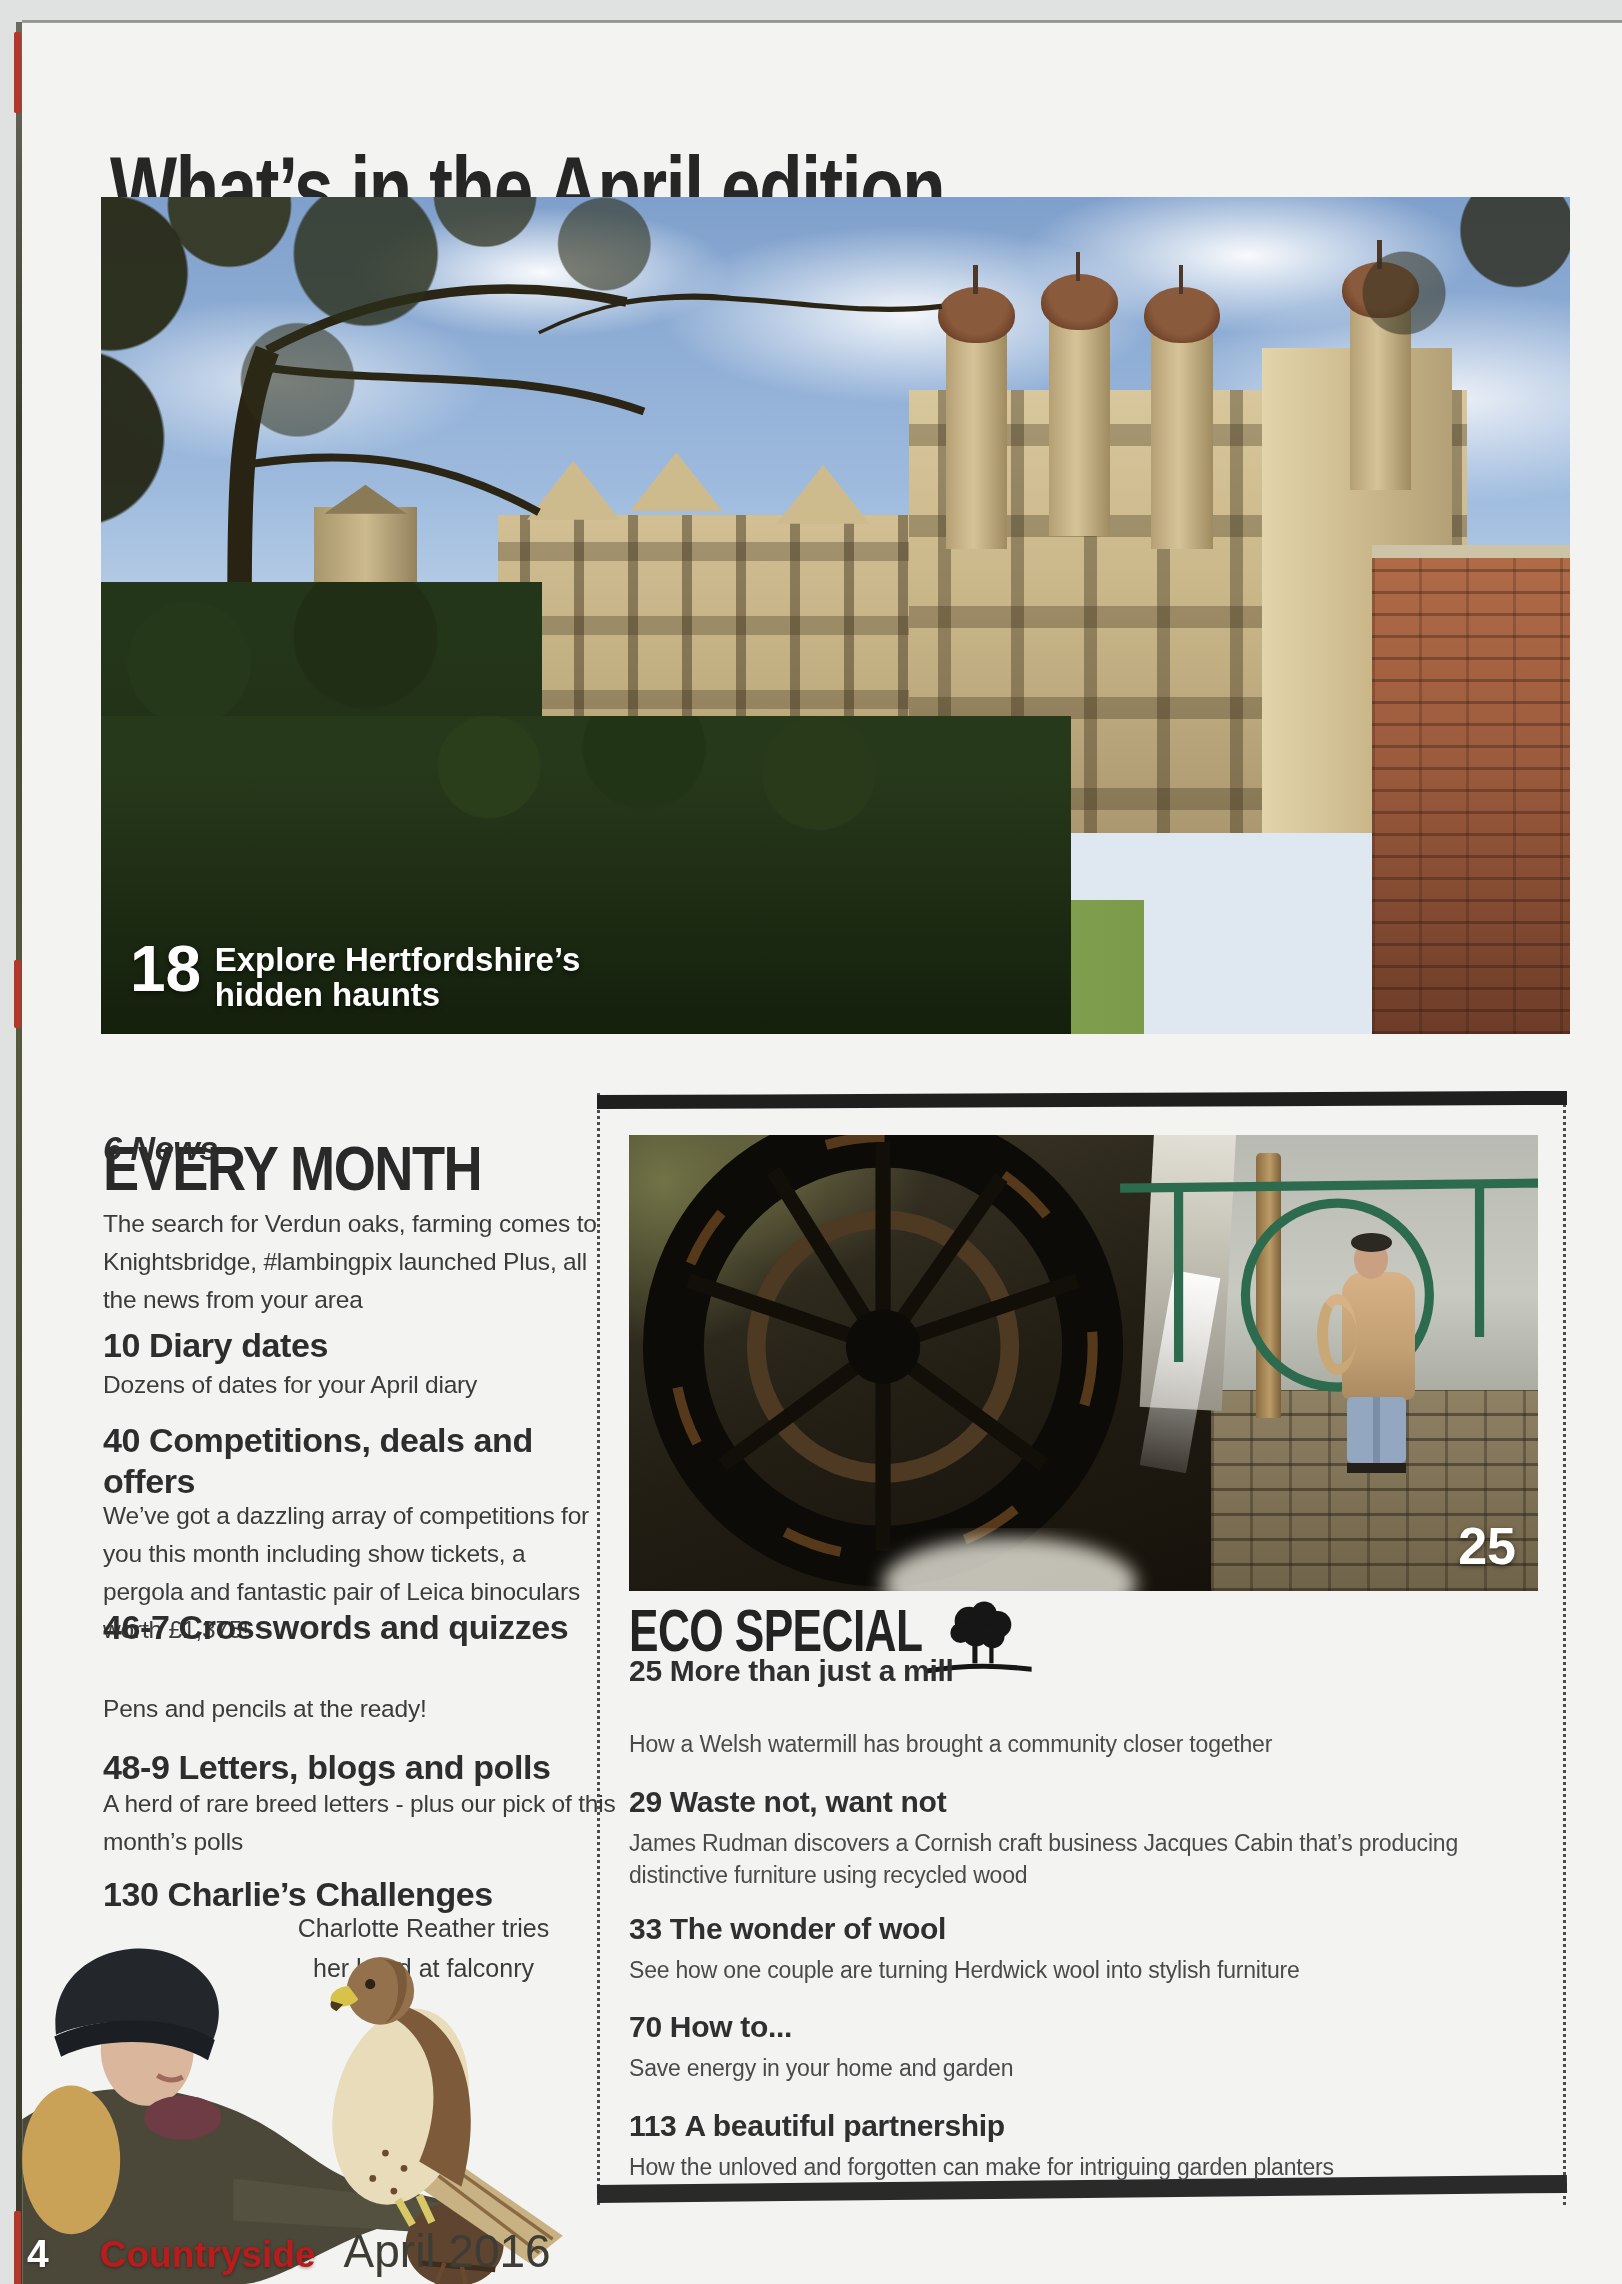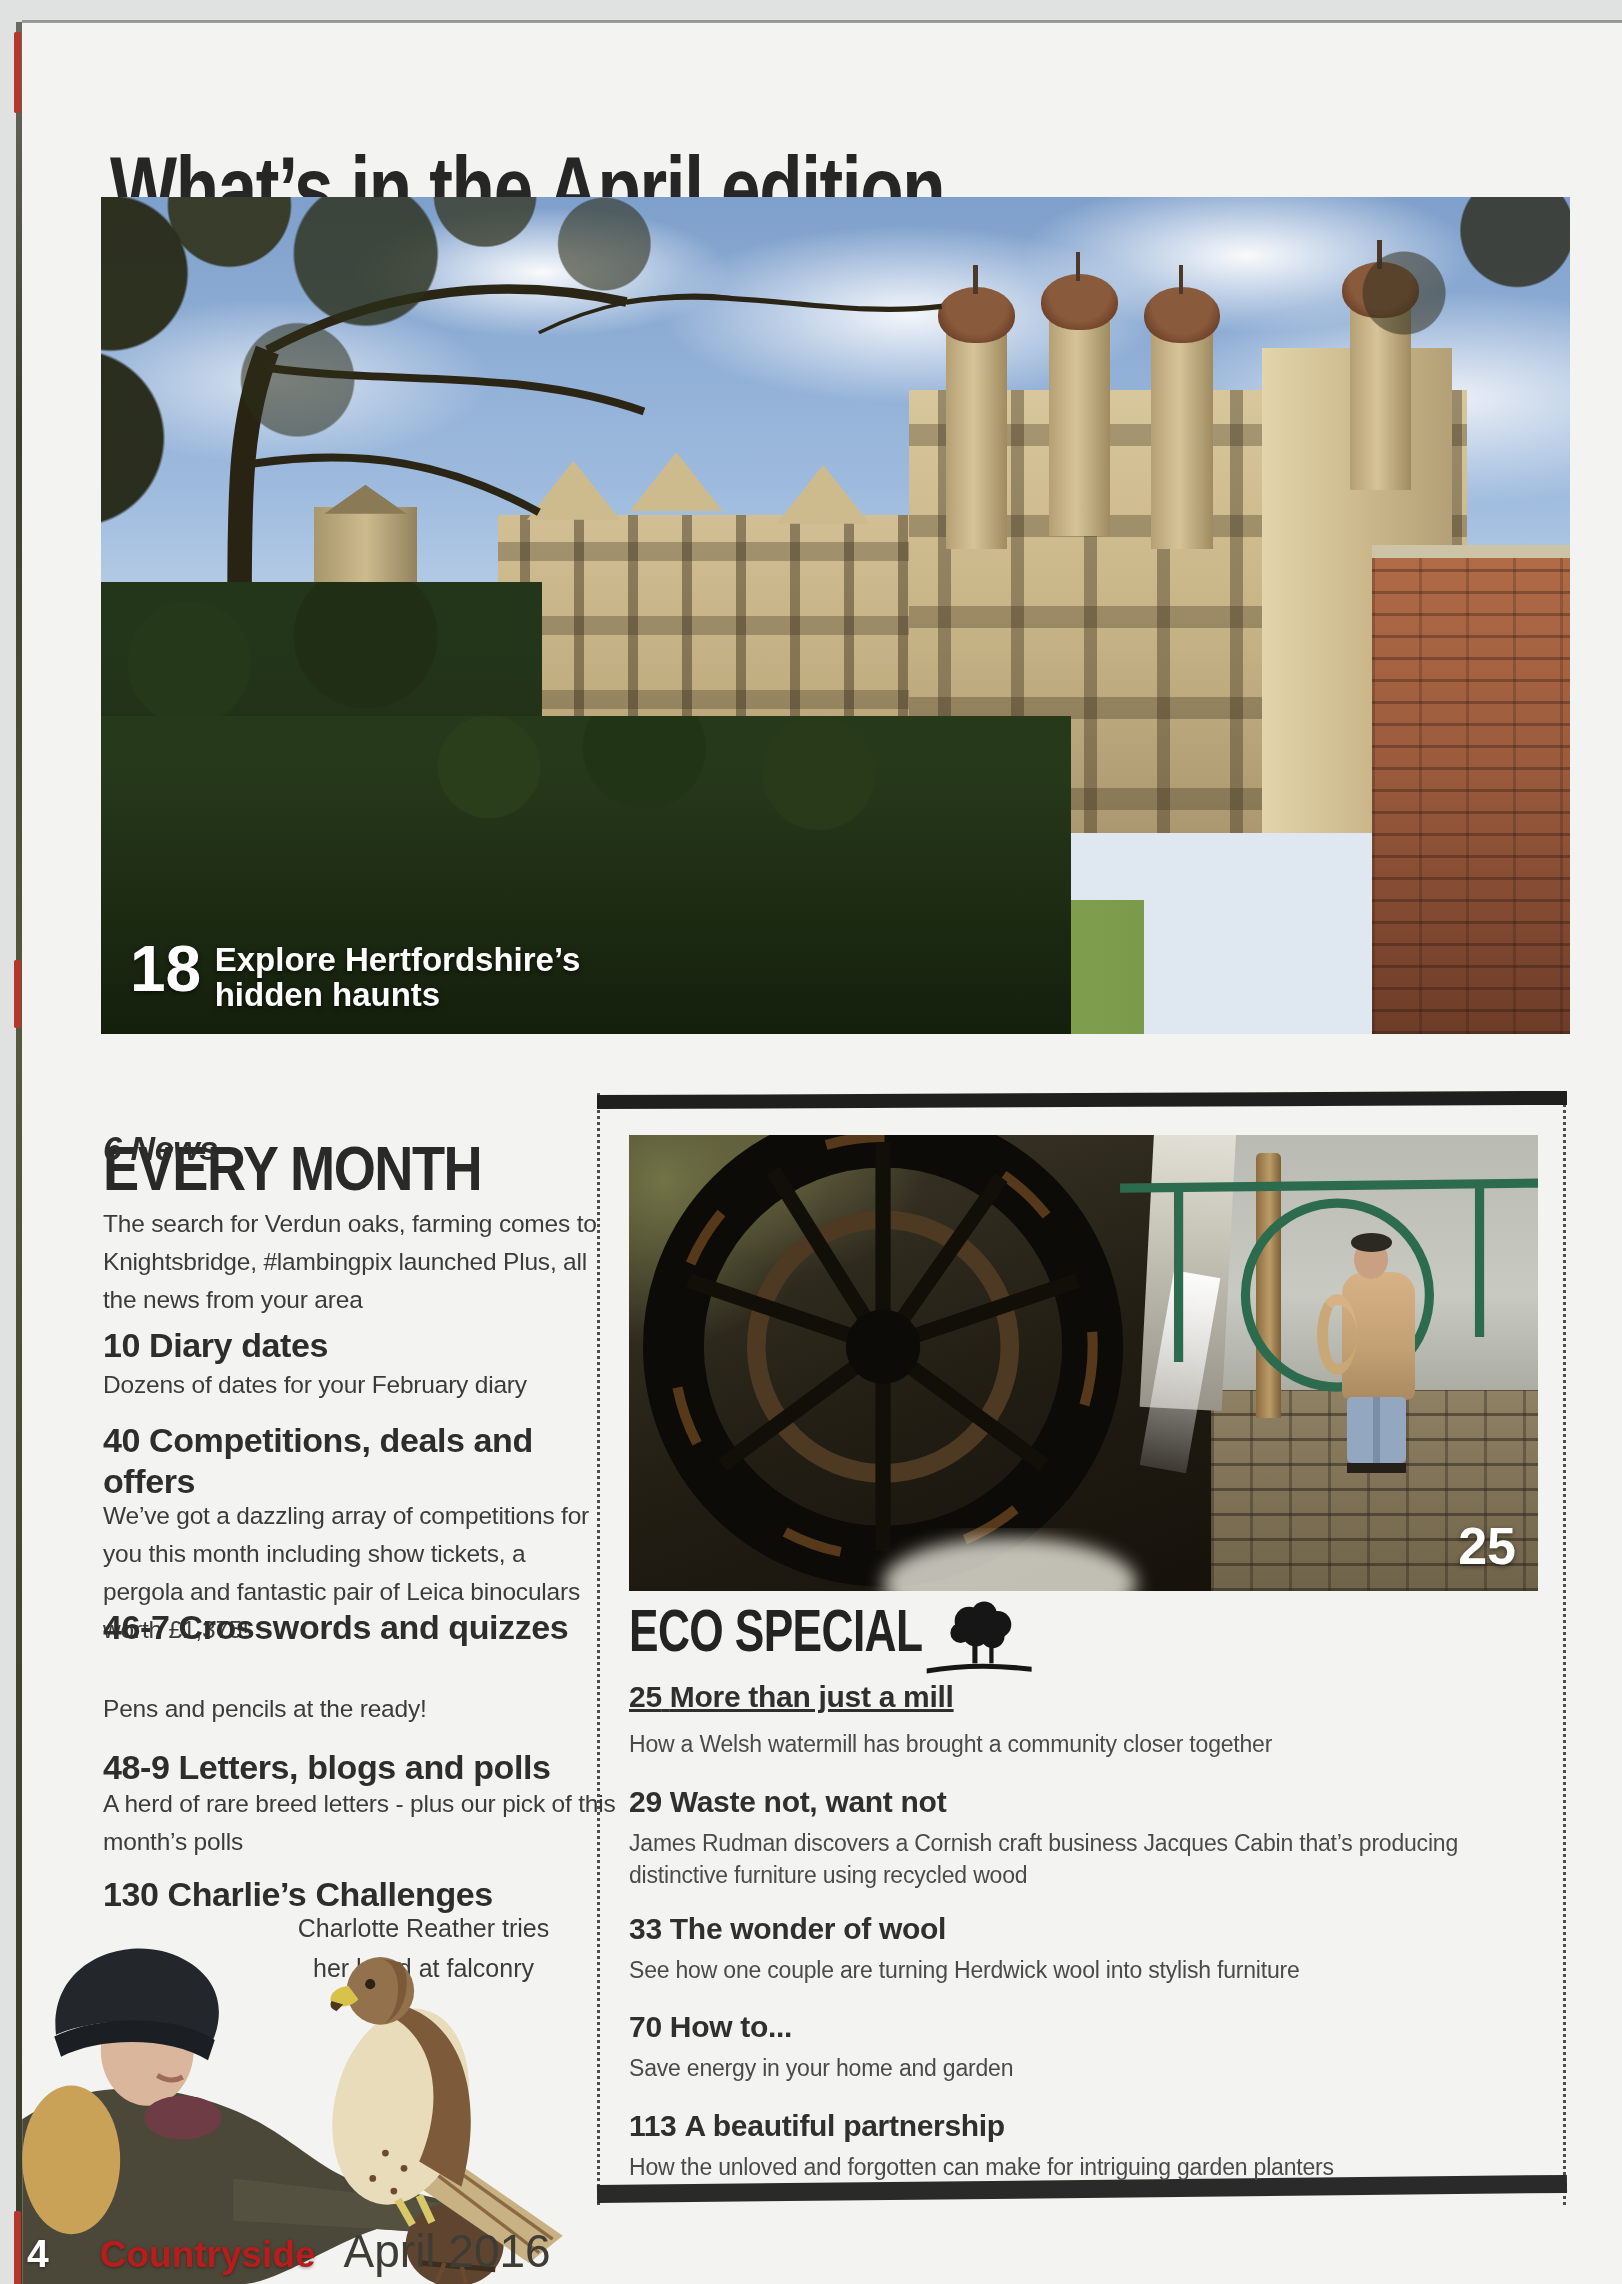--- a/index.html
+++ b/index.html
@@ -141,21 +141,21 @@
     background:linear-gradient(90deg,#93a7c0 0 44%,#7a8ea8 44% 56%,#93a7c0 56%);}
   .man-jeans::after{content:"";position:absolute;left:0;bottom:-10px;width:100%;height:10px;background:#241f18;}
   .eco-photo-num{position:absolute;right:22px;bottom:15px;color:#fff;font-size:52px;font-weight:bold;
     text-shadow:0 1.7px 5px rgba(0,0,0,.5);}
   .eco-heading-row{position:absolute;left:29px;top:504px;display:flex;align-items:flex-start;}
   .eco-heading{color:#232323;font-weight:bold;font-size:59px;letter-spacing:-0.8px;white-space:nowrap;
     transform:scaleX(.75);transform-origin:left top;}
   .trees-icon{position:absolute;left:296px;top:1.7px;width:110px;height:78px;}
   .eco-entry-head{font-size:30px;font-weight:bold;color:#2f2f2f;line-height:37px;letter-spacing:-0.3px;}
   .eco-entry-desc{font-size:23px;color:#4a4a4a;line-height:32px;letter-spacing:-0.2px;}
-  .ec0h{left:29px;top:585px;text-decoration:underline;} .ec0d{left:29px;top:635px;width:896px;}
+  .ec0h{left:29px;top:559px;} .ec0d{left:29px;top:635px;width:896px;}
   .ec1h{left:29px;top:690px;} .ec1d{left:29px;top:734px;width:896px;}
   .ec2h{left:29px;top:817px;} .ec2d{left:29px;top:861px;width:896px;}
   .ec3h{left:29px;top:915px;} .ec3d{left:29px;top:959px;width:896px;}
   .ec4h{left:29px;top:1014px;} .ec4d{left:29px;top:1058px;width:896px;}
   .eco-entry-head,.eco-entry-desc{position:absolute;}
 
   
   .falconry-photo{position:absolute;left:22px;top:1925px;width:541px;height:359px;z-index:2;}
 
   
@@ -216,21 +216,21 @@
 <h2 class="em-heading">EVERY MONTH</h2>
 
 <div class="entry entry-head em0h">
   <span>6</span>&nbsp;<span>News</span>
 </div>
 <div class="entry entry-desc em0d">The search for Verdun oaks, farming comes to Knightsbridge, #lambingpix launched Plus, all the news from your area</div>
 
 <div class="entry entry-head em1h">
   <span>10</span>&nbsp;<span>Diary dates</span>
 </div>
-<div class="entry entry-desc em1d">Dozens of dates for your February diary</div>
+<div class="entry entry-desc em1d">Dozens of dates for your April diary</div>
 
 <div class="entry entry-head em2h">
   <span>40</span>&nbsp;<span>Competitions, deals and offers</span>
 </div>
 <div class="entry entry-desc em2d">We’ve got a dazzling array of competitions for you this month including show tickets, a pergola and fantastic pair of Leica binoculars worth £1,375!</div>
 
 <div class="entry entry-head em3h">
   <span>46-7</span>&nbsp;<span>Crosswords and quizzes</span>
 </div>
 <div class="entry entry-desc em3d">Pens and pencils at the ready!</div>

